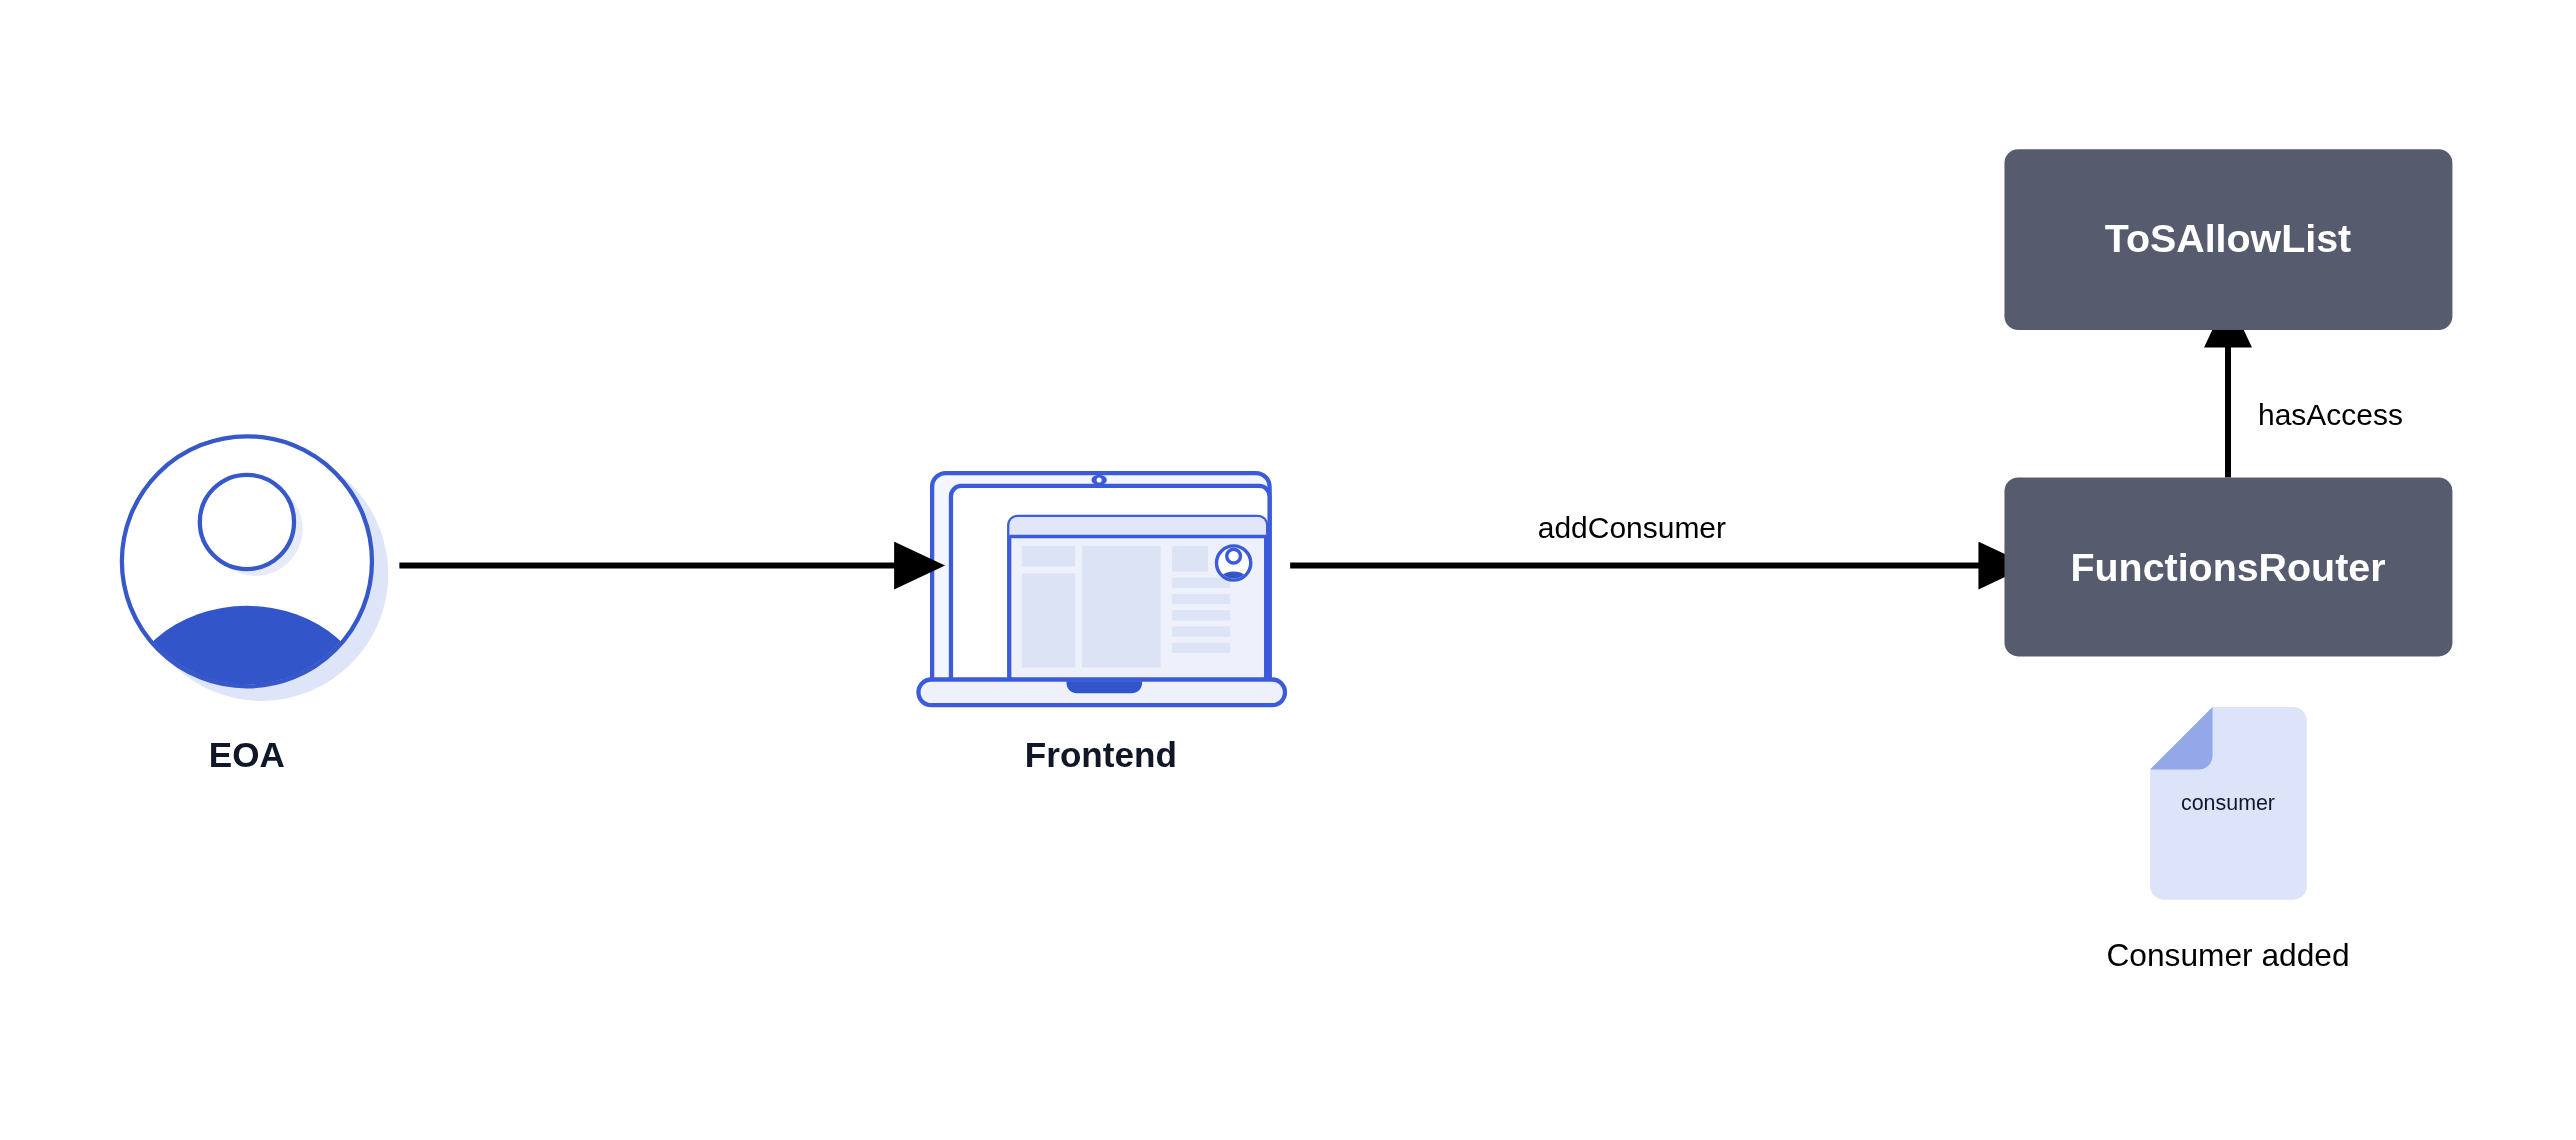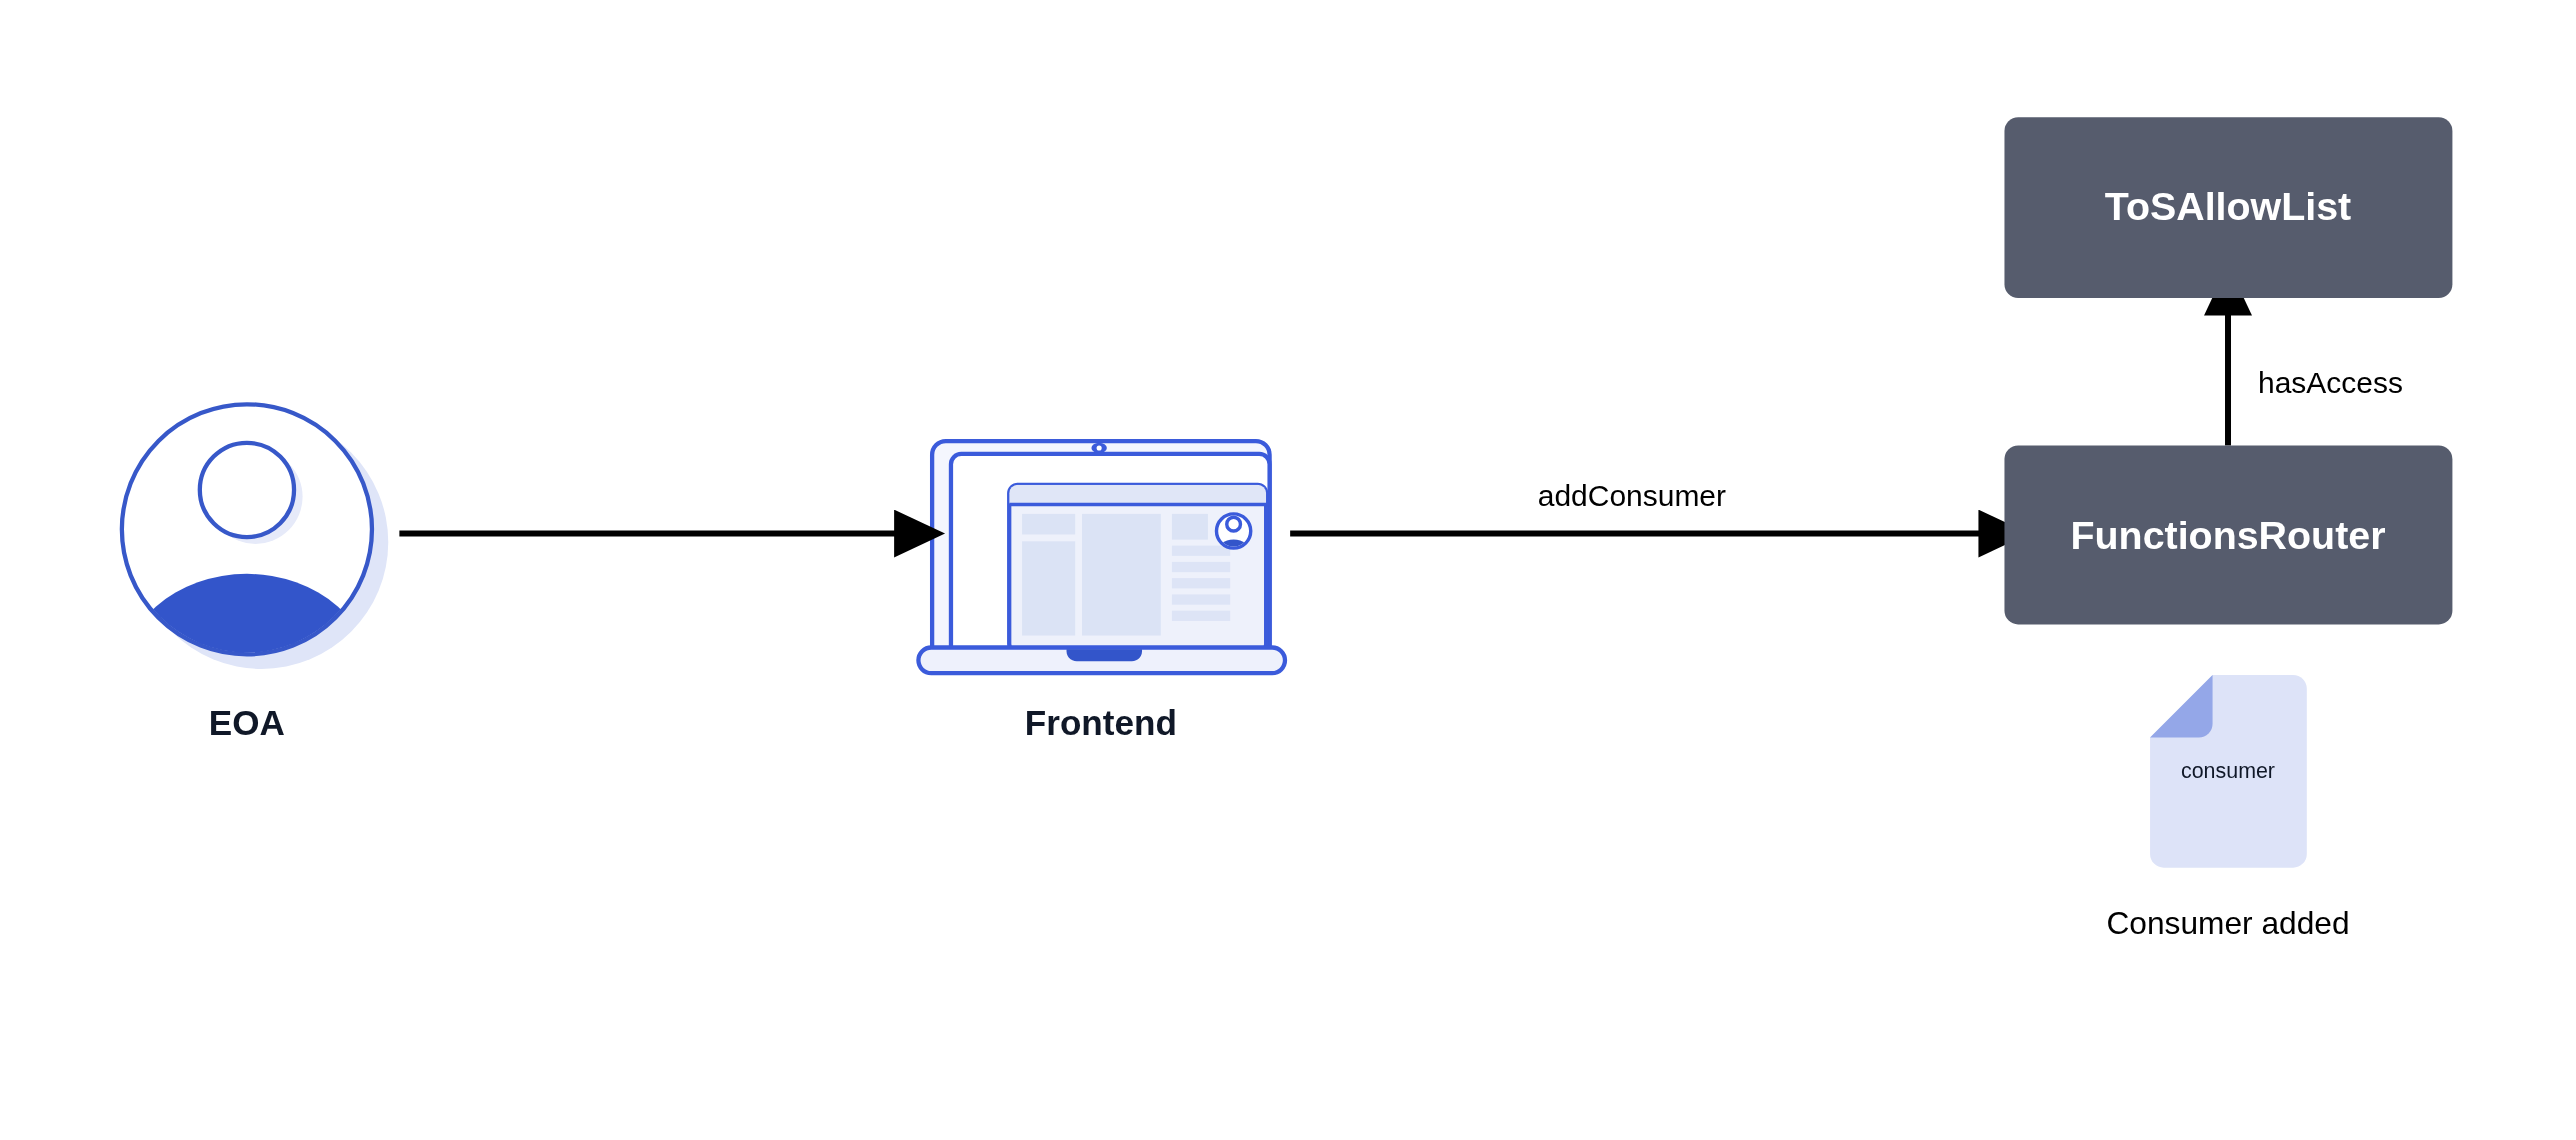--- a/index.html
+++ b/index.html
@@ -11,20 +11,21 @@
     font-family: "Liberation Sans", sans-serif;
     width: 2576px;
     height: 1140px;
     overflow: hidden;
   }
   #canvas {
     position: relative;
     width: 2576px;
     height: 928px;
     background: #ffffff;
+    margin-top: 32px;
   }
   svg.layer {
     position: absolute;
     top: 0;
     left: 0;
     width: 2576px;
     height: 1140px;
   }
   .node-label-bold {
     font-family: "Liberation Sans", sans-serif;

